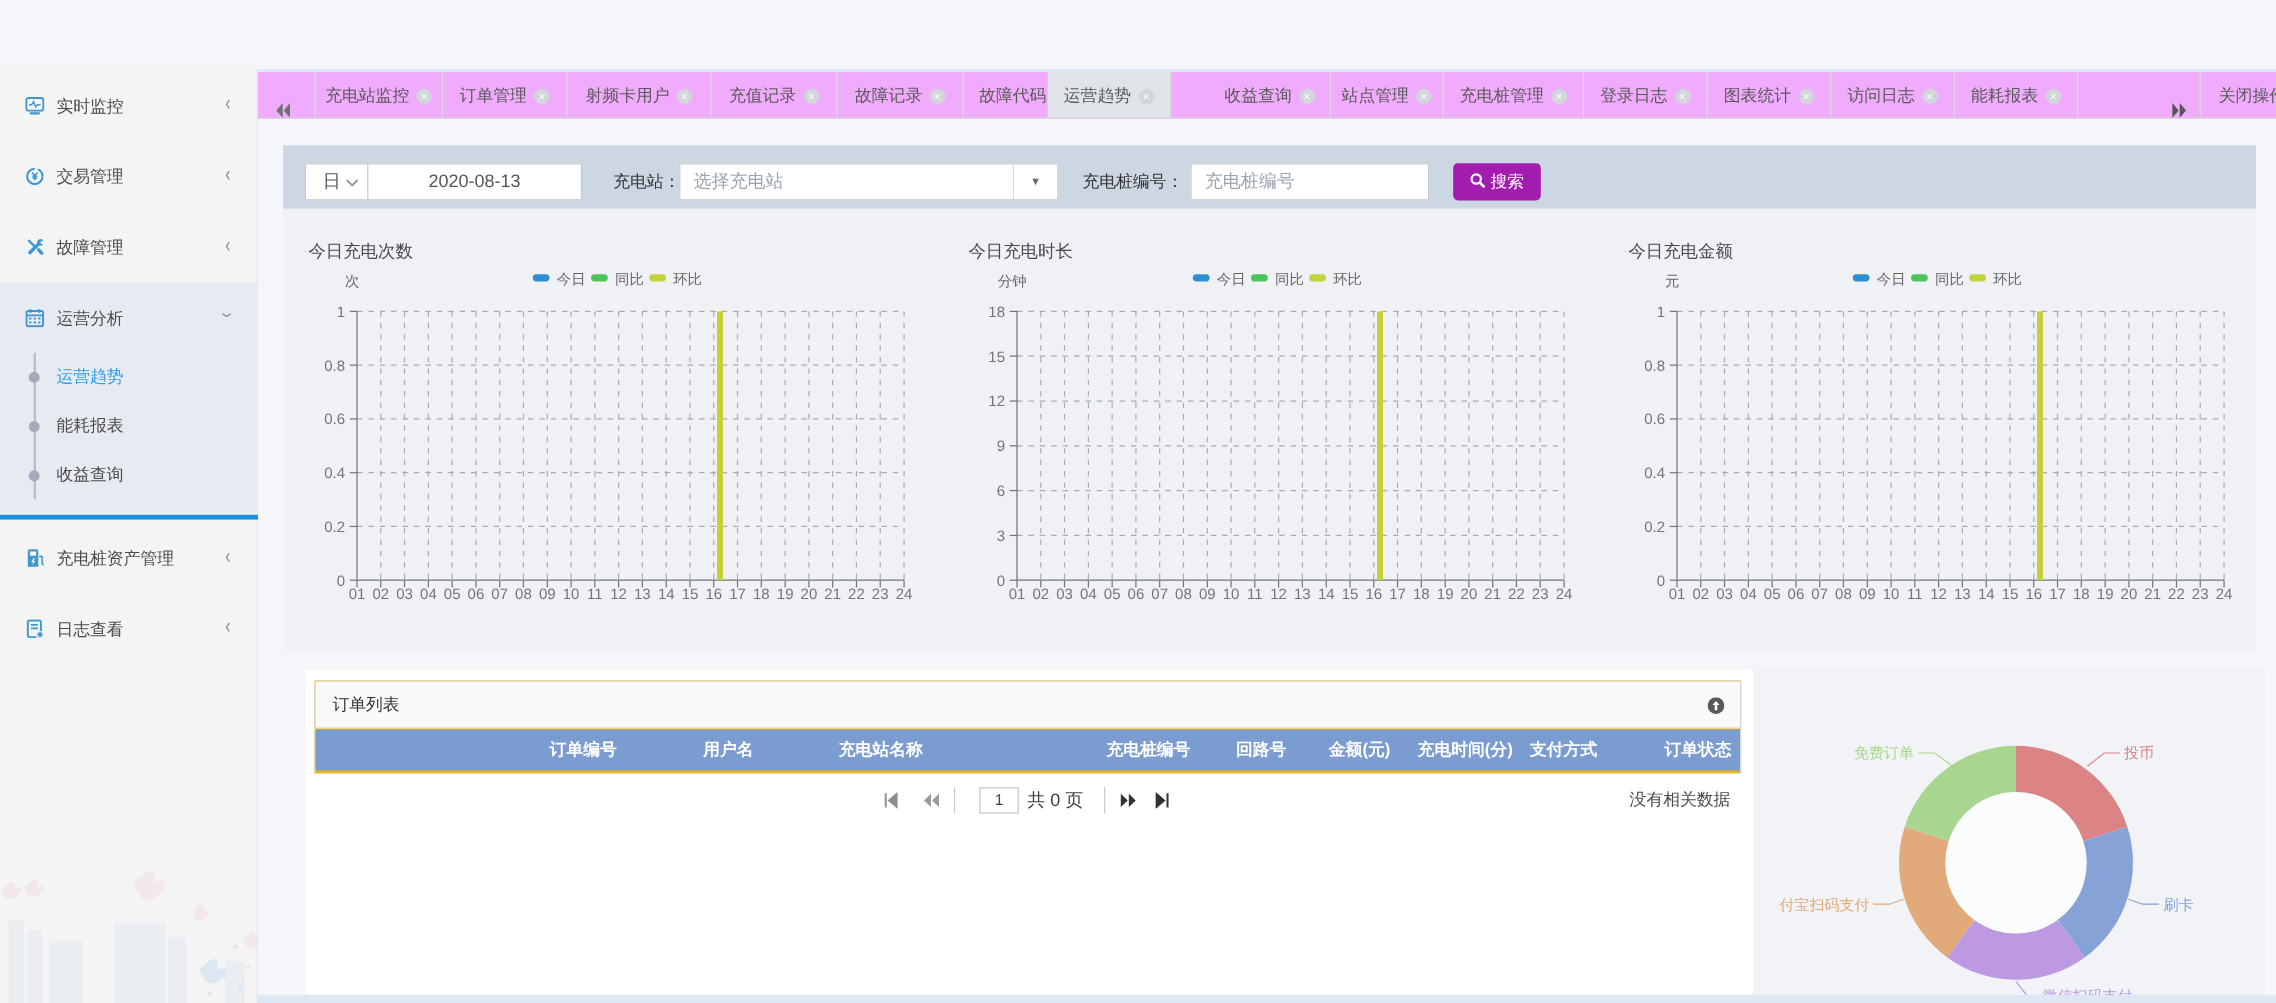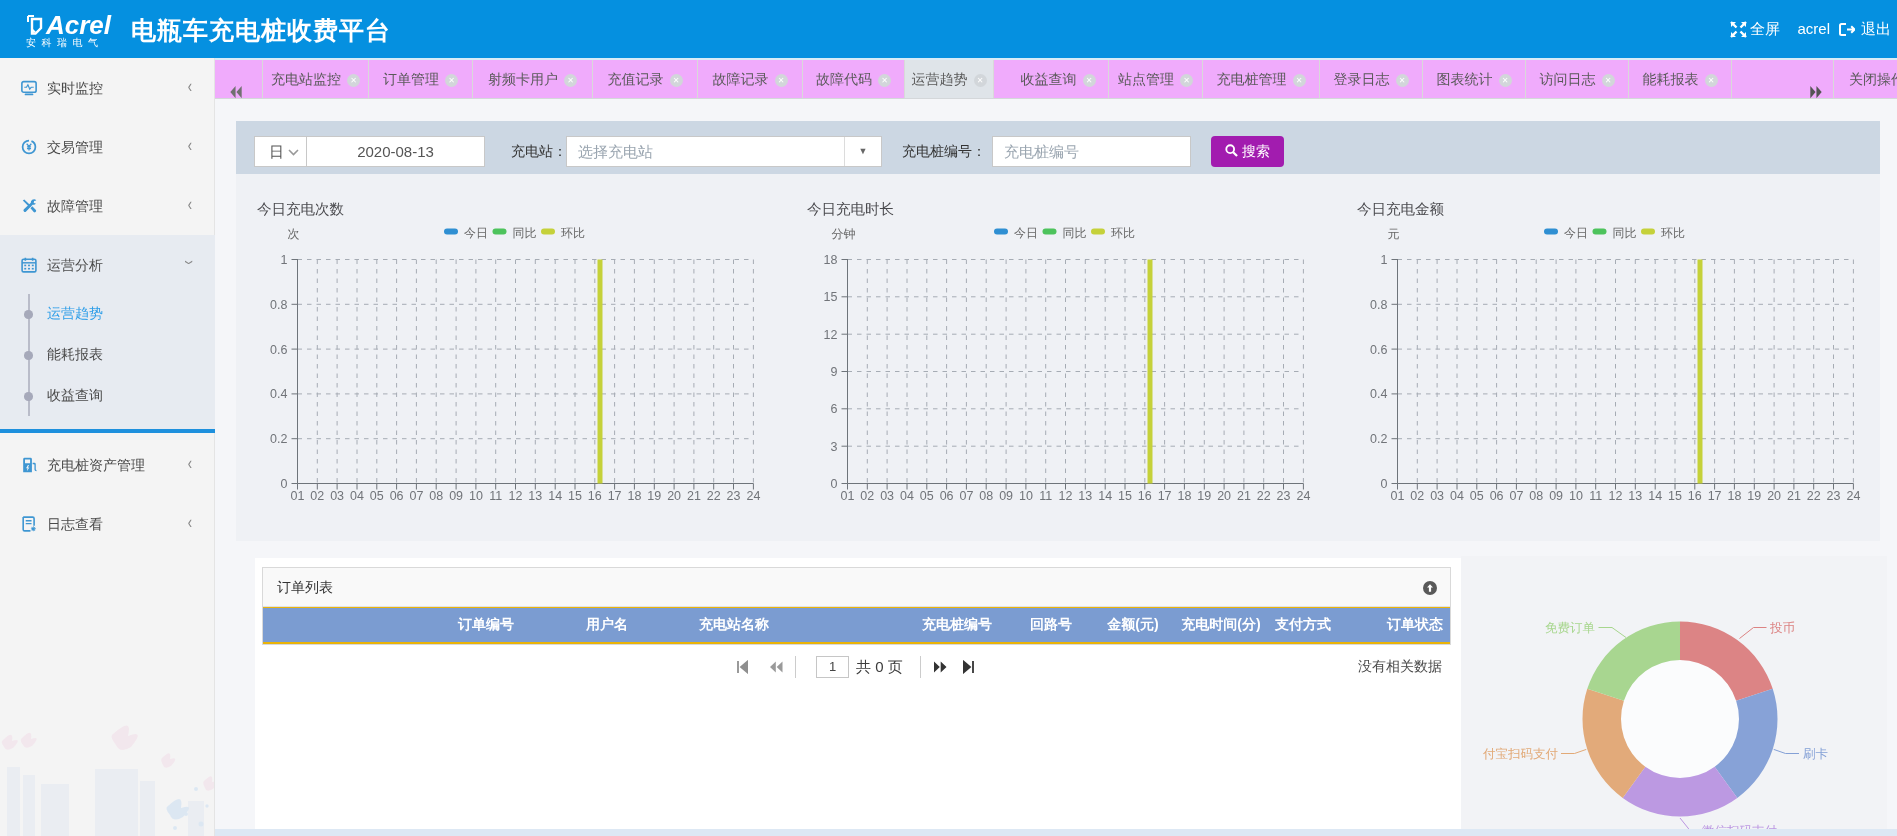--- a/index.html
+++ b/index.html
@@ -48,42 +48,20 @@
 .th { position:absolute; top:8px; font-size:14px; font-weight:bold; color:#fff; white-space:nowrap; transform:translateX(-50%); }
 #pager { position:absolute; left:-1px; top:78px; width:1189px; height:45px; background:#fff; }
 .pg { position:absolute; top:11px; color:#707070; font-size:15px; }
 
 #botbar { position:absolute; left:215px; top:829px; width:1682px; height:7px; background:#dde8f4; }
 </style>
 </head>
 <body>
 <div id="stage">
 
-  <div id="header">
-    <svg id="logo-ic" width="20" height="20" viewBox="0 0 20 20">
-        <path d="M2 1 L2 7 M2 1 L8 1" stroke="#fff" stroke-width="2" fill="none"></path>
-        <path d="M6 4 h9 v9 l-5.5 5.5 h-3.5 z" stroke="#fff" stroke-width="2.4" fill="none"></path>
-        <path d="M6 13 l4 4 l-4 1z" fill="#fff"></path>
-      </svg>
-    <div id="logo-txt">Acrel</div>
-    <div id="logo-sub">安科瑞电气</div>
-    <div id="hd-title">电瓶车充电桩收费平台</div>
-    <svg class="hd-r" style="right:150px; top:21px; height:17px;" width="17" height="17" viewBox="0 0 17 17">
-        <g stroke="#fff" stroke-width="2.4" fill="#fff">
-          <path d="M1 1 L6.5 6.5 M16 1 L10.5 6.5 M1 16 L6.5 10.5 M16 16 L10.5 10.5"></path>
-          <path d="M1 1 h5 l-5 5 z M16 1 v5 l-5 -5 z M1 16 h5 l-5 -5 z M16 16 h-5 l5 -5 z" stroke="none"></path>
-        </g>
-      </svg>
-    <div class="hd-r" style="right:117px;">全屏</div>
-    <div class="hd-r" style="right:67px;">acrel</div>
-    <svg class="hd-r" style="right:42px; top:22px; height:15px;" width="16" height="15" viewBox="0 0 16 15">
-        <path d="M7 2 h-4.5 q-1.5 0 -1.5 1.5 v8 q0 1.5 1.5 1.5 h4.5 M8 7.5 h7 M12.2 4.2 L15.5 7.5 L12.2 10.8" stroke="#fff" stroke-width="2" fill="none"></path>
-      </svg>
-    <div class="hd-r" style="right:6px;">退出</div>
-  </div>
 
   <div id="sidebar">
     <svg style="position:absolute;left:0;top:648px;" width="214" height="130" viewBox="0 0 214 130" opacity="0.55">
       <g fill="#e2e8f2">
         <rect x="7" y="61" width="13" height="69"></rect>
         <rect x="23" y="69" width="12" height="61"></rect>
         <rect x="41" y="78" width="28" height="52"></rect>
         <rect x="95" y="63" width="43" height="67"></rect>
         <rect x="140" y="75" width="15" height="55"></rect>
         <rect x="188" y="95" width="16" height="35"></rect>
@@ -202,21 +180,21 @@
   <div id="tabbar">
     <svg class="arr" style="left:14px; top:12px;" width="14" height="14" viewBox="0 0 16 16">
         <path d="M7.5 1 L1.5 8 L7.5 15 z M14.5 1 L8.5 8 L14.5 15 z" fill="#707070"></path>
       </svg>
     <div class="tab" style="left:47px; width:107px; border-left:1px solid #d9d9d9;">充电站监控<span class="cl">✕</span></div>
     <div class="tab" style="left:154px; width:104px;">订单管理<span class="cl">✕</span></div>
     <div class="tab" style="left:258px; width:120px;">射频卡用户<span class="cl">✕</span></div>
     <div class="tab" style="left:378px; width:105px;">充值记录<span class="cl">✕</span></div>
     <div class="tab" style="left:483px; width:105px;">故障记录<span class="cl">✕</span></div>
     <div class="tab" style="left:588px; width:102px;">故障代码<span class="cl">✕</span></div>
-    <div class="tab active" style="left:690px; width:89px;">运营趋势<span class="cl">✕</span></div>
+    <div class="tab active" style="left:658px; width:103px;">运营趋势<span class="cl">✕</span></div>
     <div class="tab" style="left:793px; width:101px;">收益查询<span class="cl">✕</span></div>
     <div class="tab" style="left:894px; width:94px;">站点管理<span class="cl">✕</span></div>
     <div class="tab" style="left:988px; width:117px;">充电桩管理<span class="cl">✕</span></div>
     <div class="tab" style="left:1105px; width:103px;">登录日志<span class="cl">✕</span></div>
     <div class="tab" style="left:1208px; width:103px;">图表统计<span class="cl">✕</span></div>
     <div class="tab" style="left:1311px; width:103px;">访问日志<span class="cl">✕</span></div>
     <div class="tab" style="left:1414px; width:103px;">能耗报表<span class="cl">✕</span></div>
     <div class="tab" style="left:1517px; width:101px; border-right:none;"></div>
     <svg class="arr" style="left:1594px; top:12px;" width="14" height="14" viewBox="0 0 16 16">
         <path d="M1.5 1 L7.5 8 L1.5 15 z M8.5 1 L14.5 8 L8.5 15 z" fill="#555"></path>

